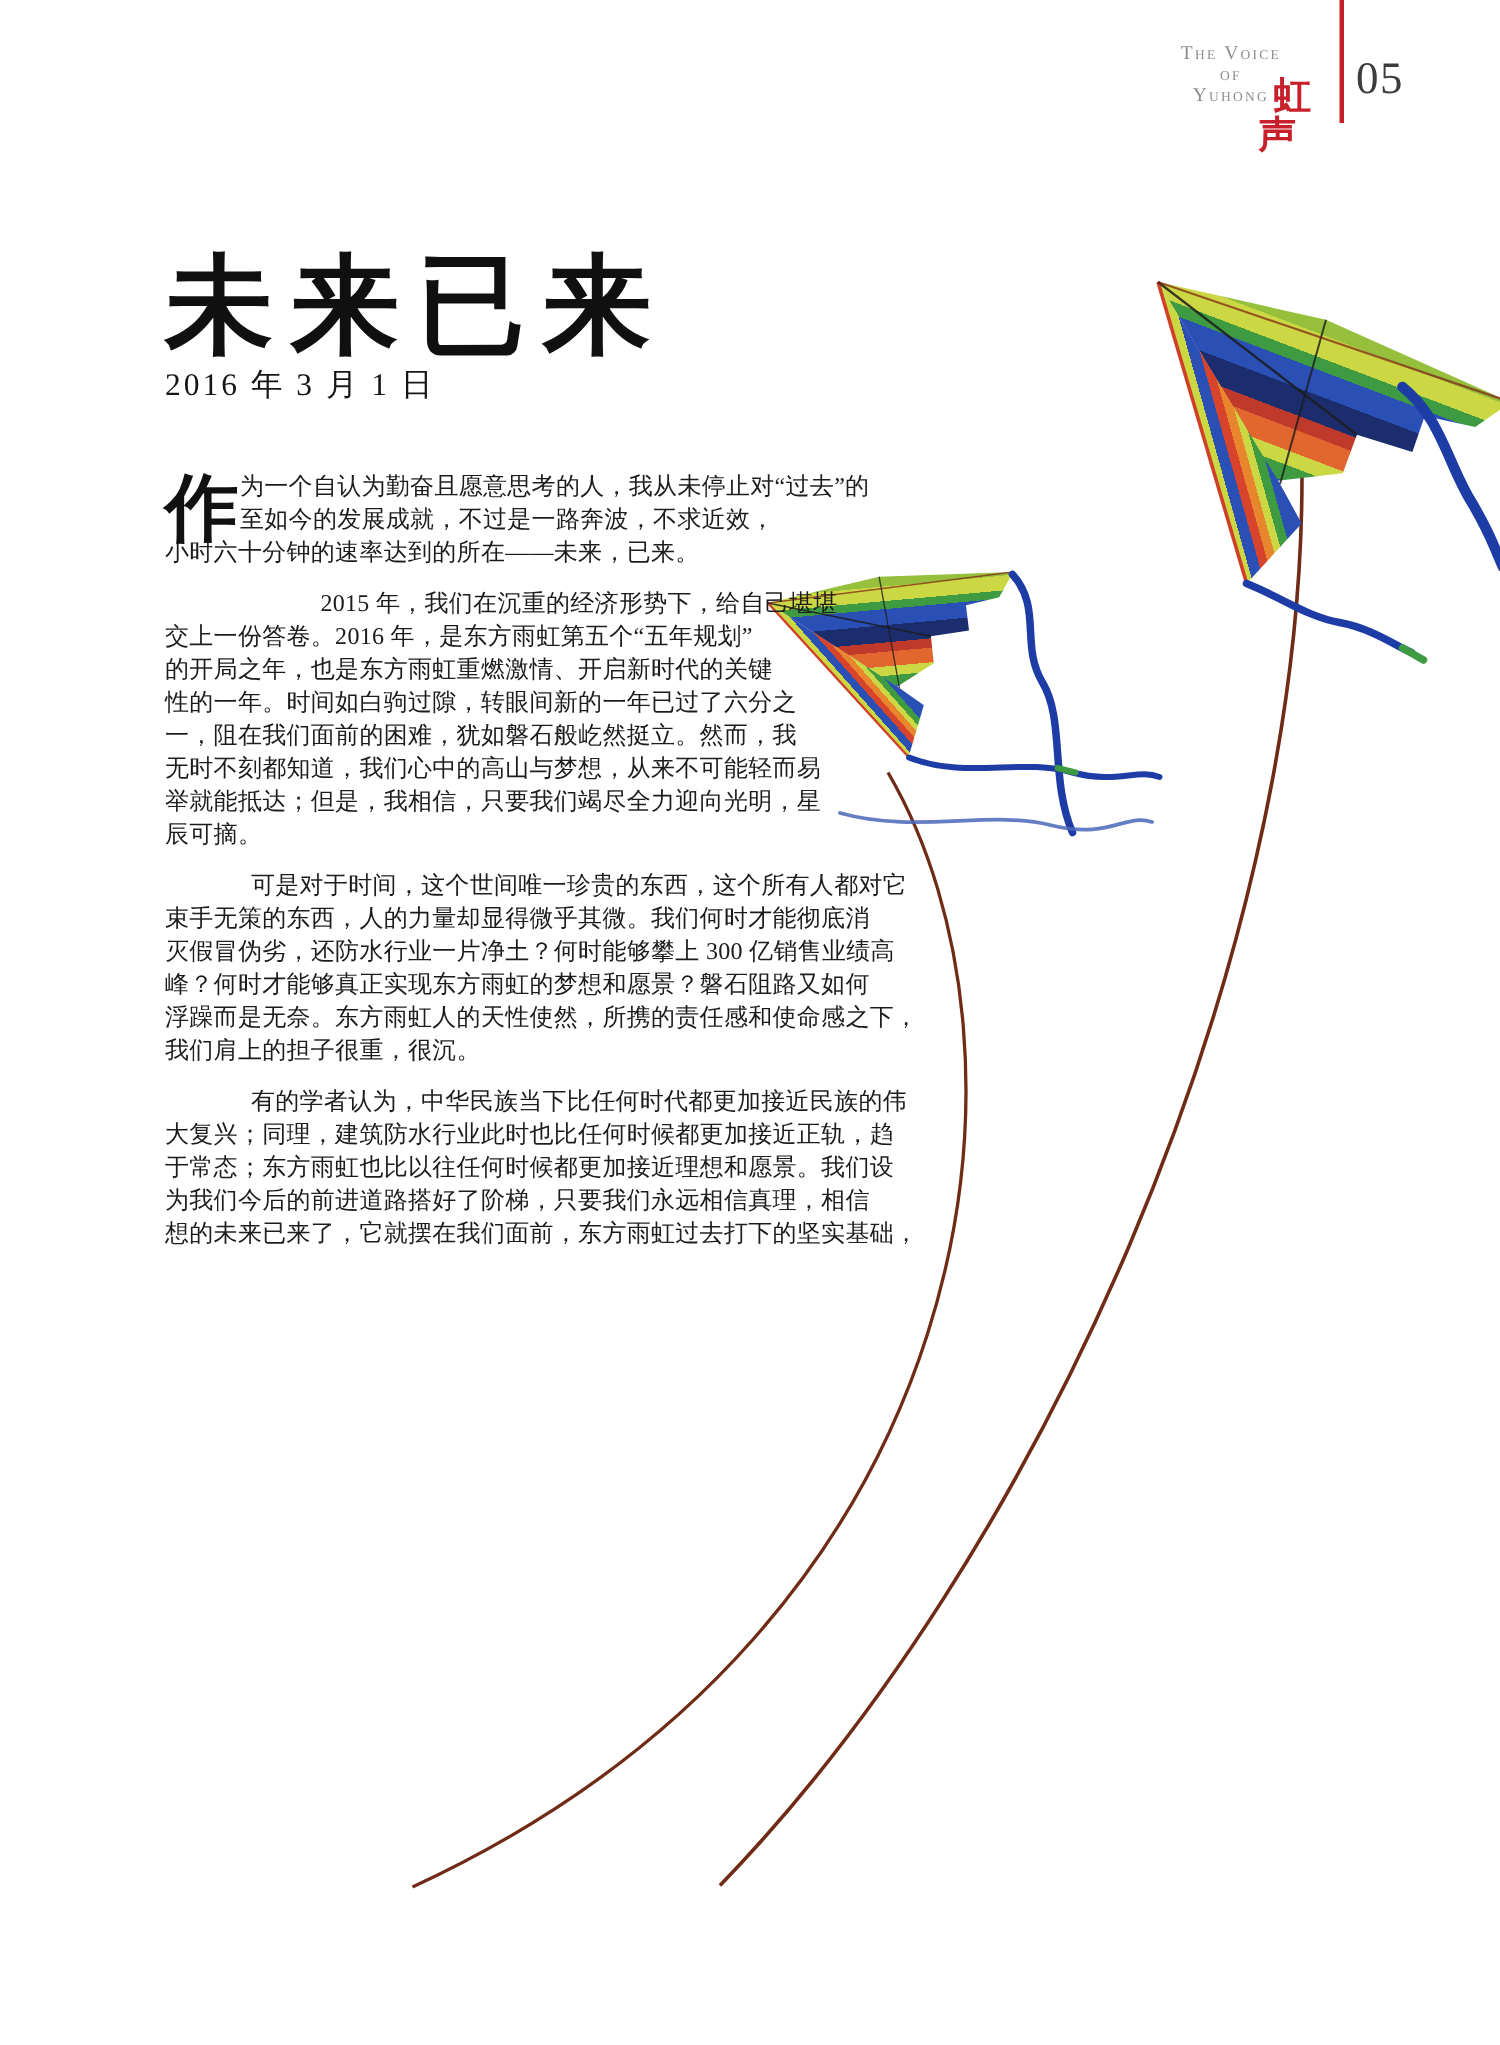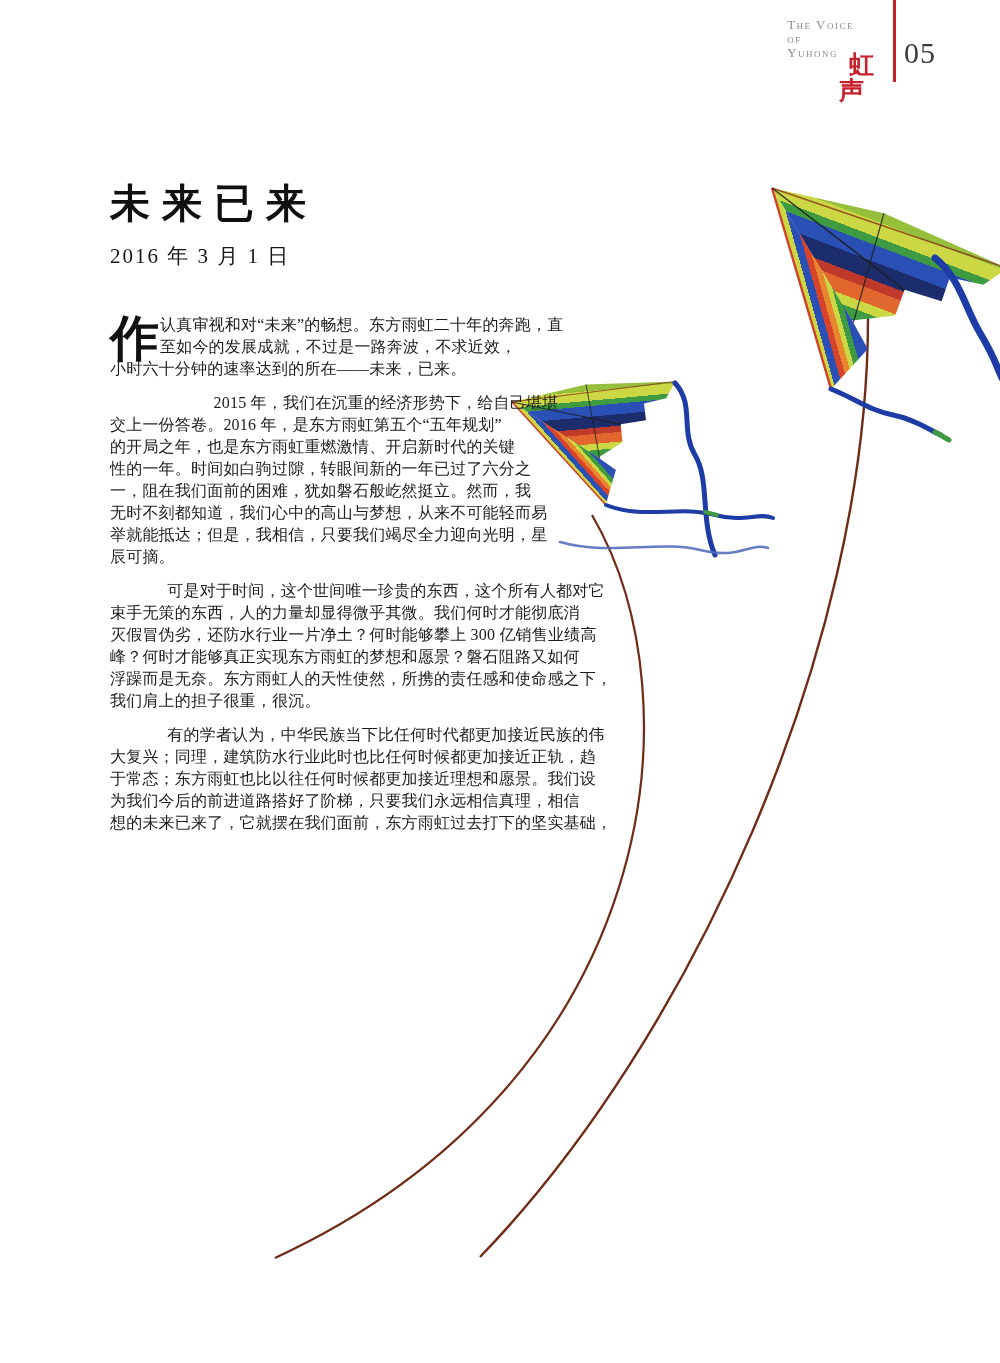--- a/index.html
+++ b/index.html
@@ -5,22 +5,22 @@
   html,body{margin:0;padding:0;background:#ffffff;}
   .page{
     position:relative;
     width:1000px;height:1363px;
     background:#ffffff;
     overflow:hidden;
     font-family:"Liberation Serif","DejaVu Serif",serif;
   }
   
   .brand{
-    position:absolute; right:146px; top:18px;
-    text-align:left;
+    position:absolute; right:146px; top:28px;
+    text-align:center;
     font-variant:small-caps;
     font-size:13px; line-height:14px;
     letter-spacing:1.5px;
     color:var(--brand_gray,#8c8c8c);
   }
   .logo{
     position:absolute; left:839px; top:52px;
     color:var(--accent_red,#c8202a);
     font-weight:bold;
     font-size:25px; line-height:26px;
@@ -32,21 +32,21 @@
     width:2.5px; height:82px;
     background:var(--accent_red,#c8202a);
   }
   .page-num{
     position:absolute; left:904px; top:36px;
     font-size:30px; color:#3c3c3c; letter-spacing:1px;
   }
   
   .title-block{position:absolute; left:110px; top:172px;}
   .title{
-    font-size:40px; line-height:64px; font-weight:bold;
+    font-size:72px; line-height:64px; font-weight:bold;
     letter-spacing:12px; color:#101010; margin:0;
   }
   .date{
     margin-top:6px;
     font-size:21px; font-weight:normal; letter-spacing:2px; color:#161616;
   }
   .body-col{position:absolute; left:110px; top:314px; width:520px; z-index:2;}
   .para{margin:0 0 12px 0; color:#1c1c1c;}
   .line{
     font-size:16px; line-height:22px;
@@ -159,21 +159,21 @@
 
   <div class="title-block">
     <h1 class="title">未来已来</h1>
     <div class="date">2016 年 3 月 1 日</div>
   </div>
 
   <div class="body-col">
     <div class="para p1">
       <span class="dropcap">作</span>
       <div class="lines">
-          <div class="line">认真审视和对“未来”的畅想。东方雨虹二十年的奔跑，直</div>
+          <div class="line">为一个自认为勤奋且愿意思考的人，我从未停止对“过去”的</div>
           <div class="line">至如今的发展成就，不过是一路奔波，不求近效，</div>
           <div class="line">小时六十分钟的速率达到的所在——未来，已来。</div>
         </div>
     </div>
     <div class="para indent">
         <div class="line">2015 年，我们在沉重的经济形势下，给自己堪堪</div>
         <div class="line">交上一份答卷。2016 年，是东方雨虹第五个“五年规划”</div>
         <div class="line">的开局之年，也是东方雨虹重燃激情、开启新时代的关键</div>
         <div class="line">性的一年。时间如白驹过隙，转眼间新的一年已过了六分之</div>
         <div class="line">一，阻在我们面前的困难，犹如磐石般屹然挺立。然而，我</div>

